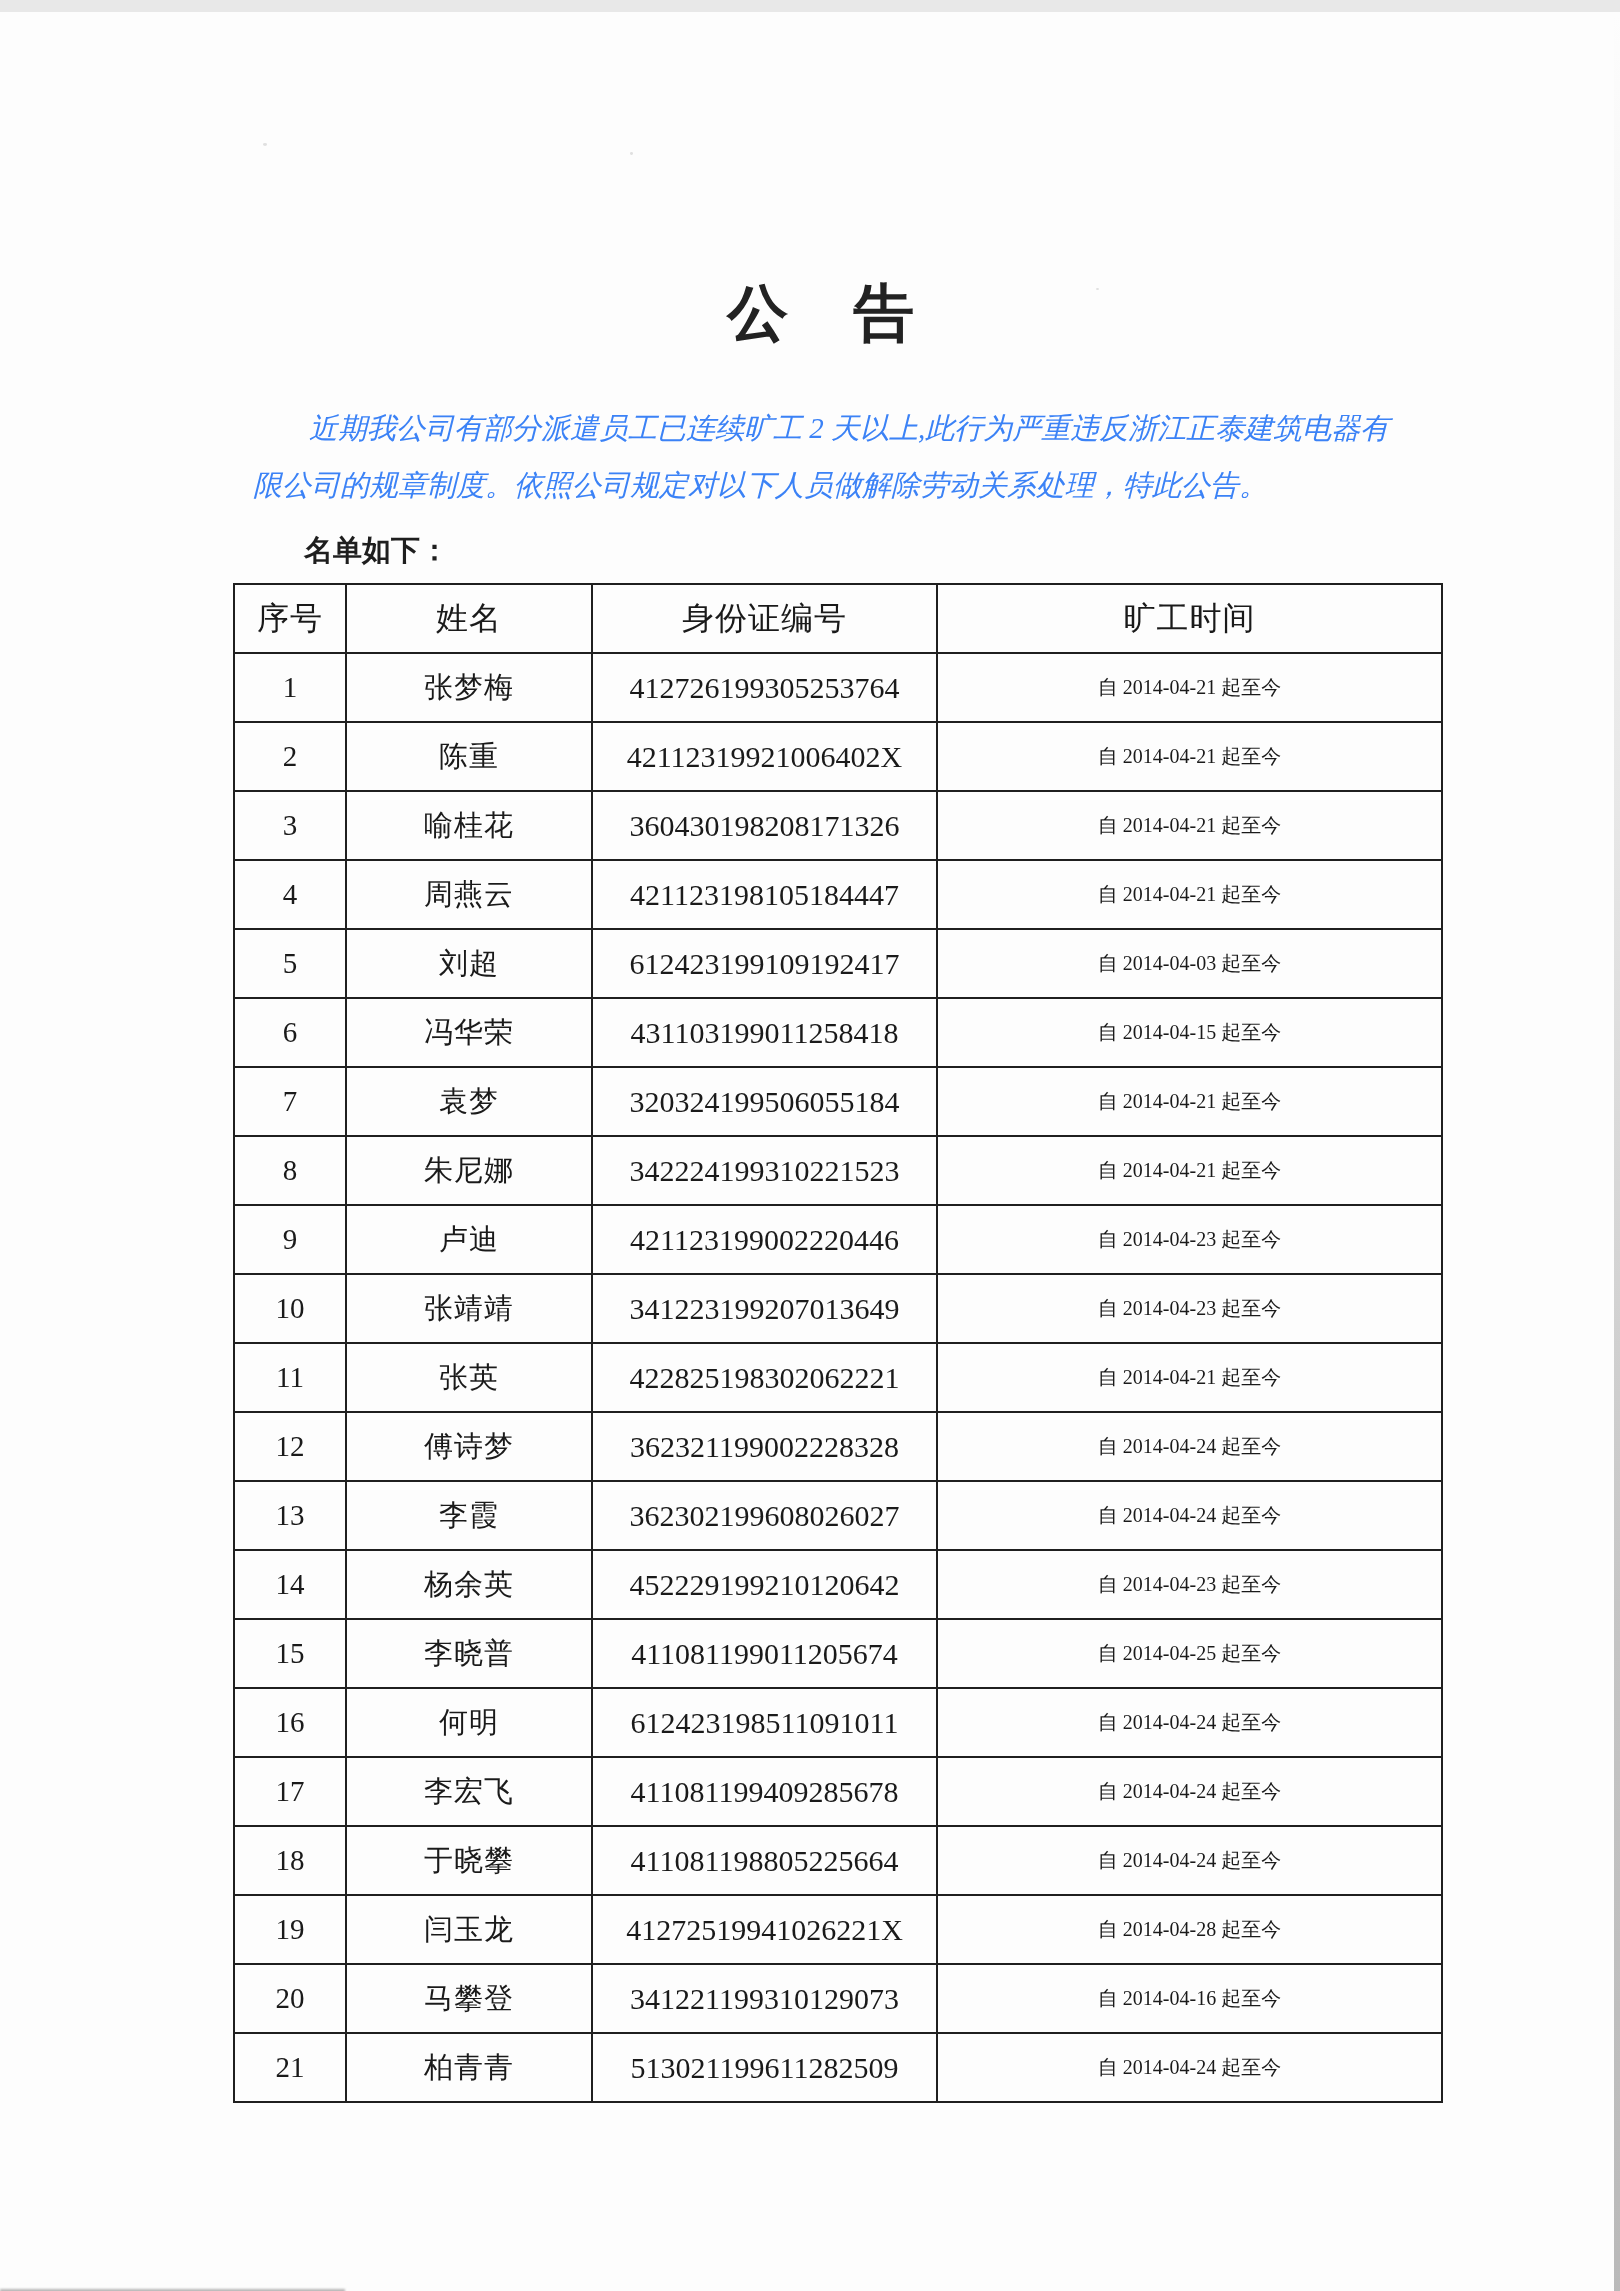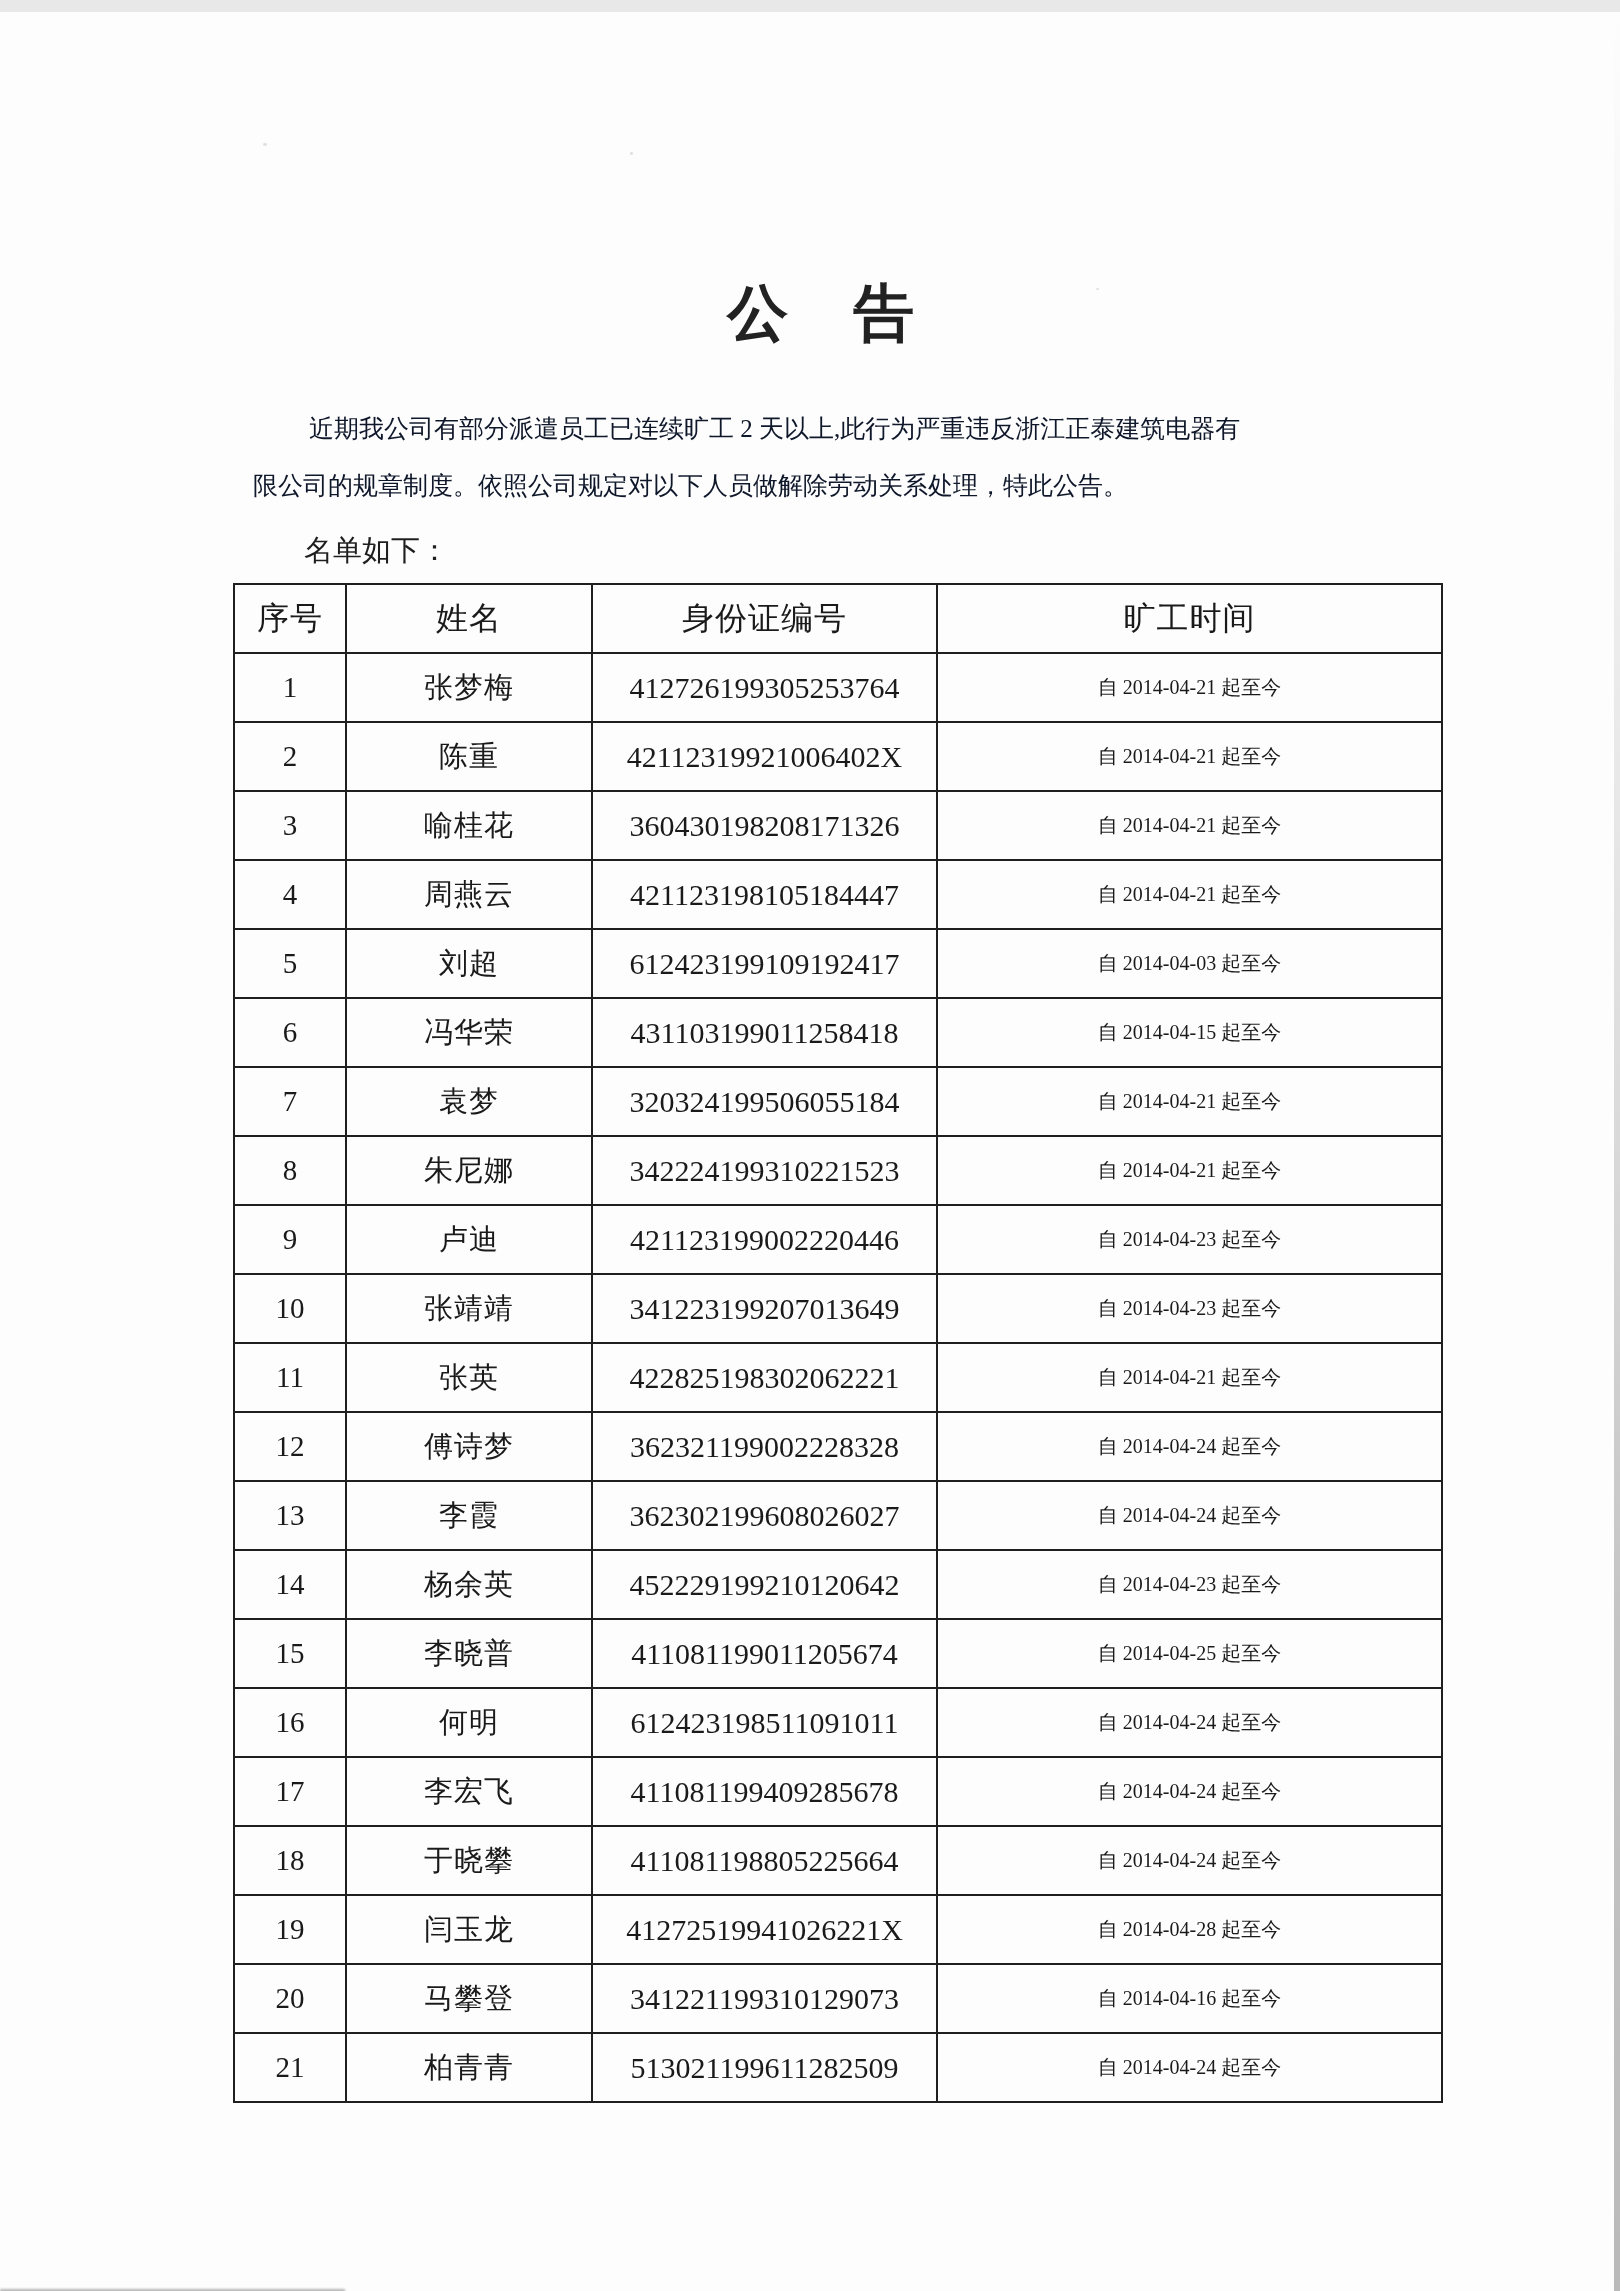--- a/index.html
+++ b/index.html
@@ -24,33 +24,35 @@
     font-size: 61px;
     font-weight: 700;
     letter-spacing: 2px;
     color: #222;
   }
   .announcement {
     position: absolute;
     left: 253px;
     top: 388px;
     width: 1127px;
-    font-size: 25px;
+    font-size: 29px;
     line-height: 57px;
-    color: #0f172a;
+    color: #3b82f6;
+    font-style: italic;
   }
   .announcement .line { display: block; white-space: nowrap; }
   .announcement .line.first { text-indent: 56px; }
   .list-intro {
     position: absolute;
     left: 304px;
     top: 517px;
     font-size: 29px;
     line-height: 43px;
     color: #1e1e1e;
+    font-weight: bold;
   }
   table.roster {
     position: absolute;
     left: 233px;
     top: 571px;
     width: 1208px;
     border-collapse: collapse;
     table-layout: fixed;
     border: 2.9px solid #1f1f1f;
   }

